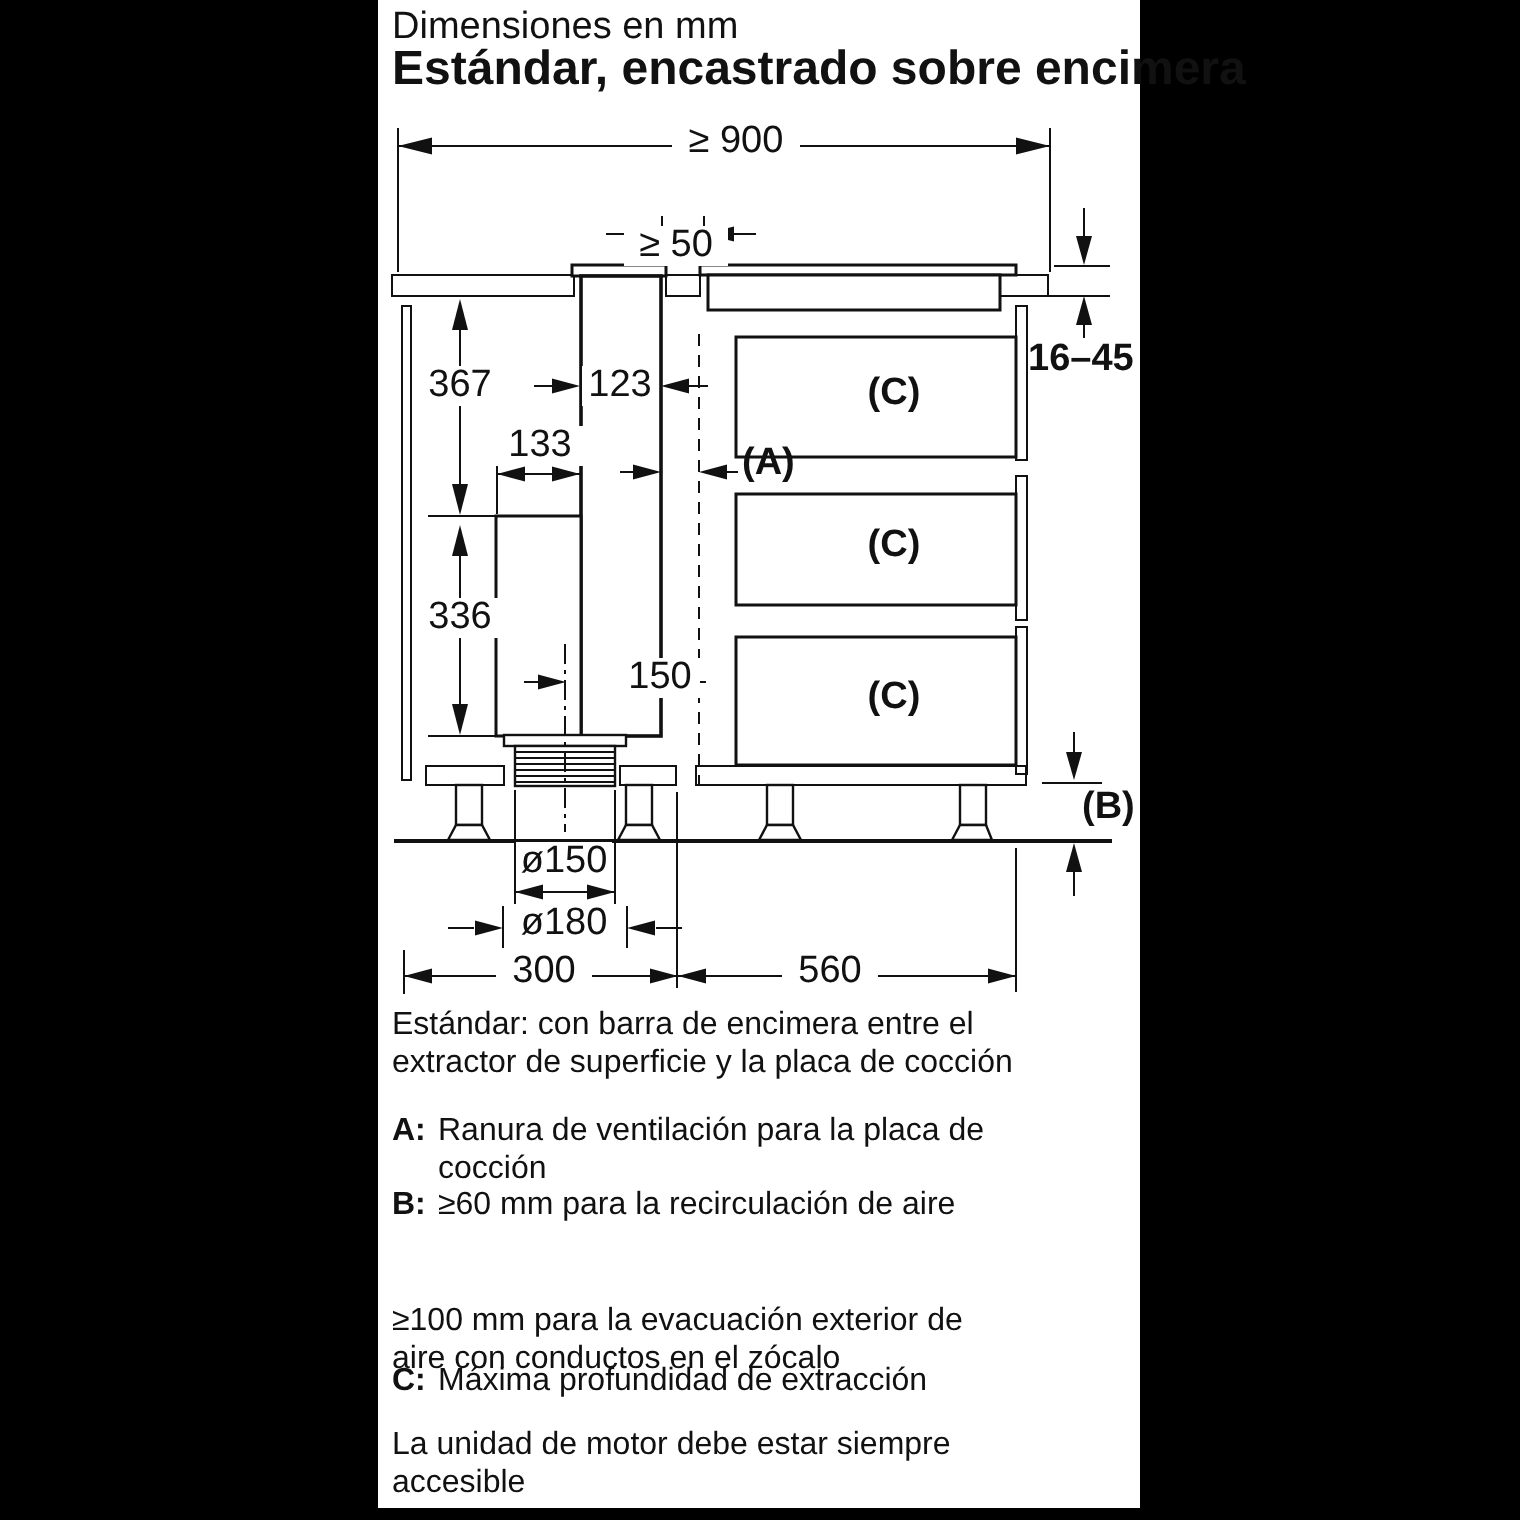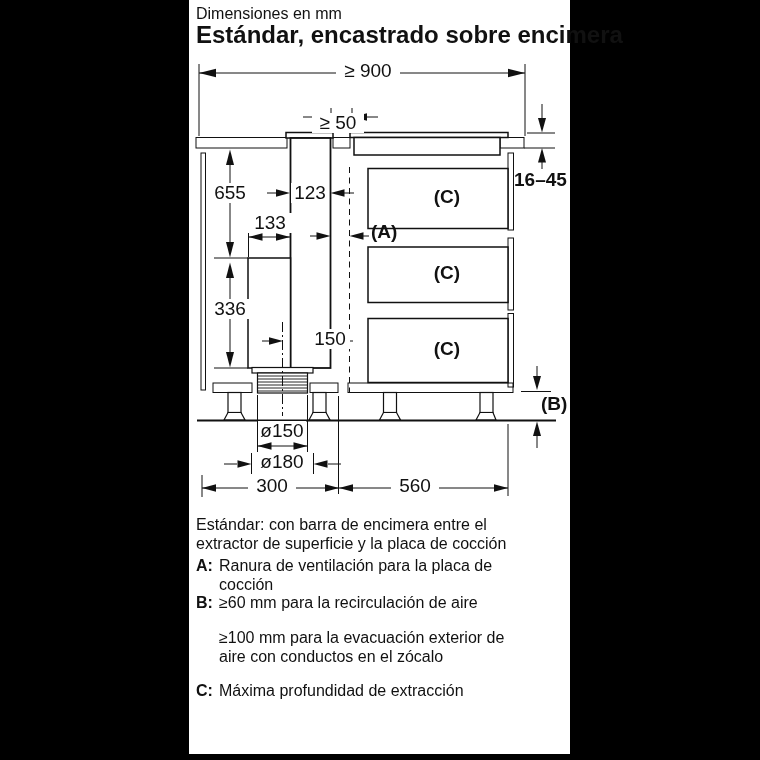--- a/index.html
+++ b/index.html
@@ -1,20 +1,20 @@
 <!DOCTYPE html>
 <html><head>
 <meta charset="utf-8">
 <style>
   html,body{margin:0;padding:0;background:#000;}
   .stage{position:relative;width:760px;height:760px;background:#000;overflow:hidden;
          font-family:"Liberation Sans", sans-serif;color:#111;}
   .panel{position:absolute;left:189px;top:0;width:381px;height:754px;background:#fff;}
   .abs{position:absolute;}
-  .title1{left:196px;top:3px;font-size:16px;line-height:22px;}
+  .title1{left:196px;top:3px;font-size:19px;line-height:22px;}
   .title2{left:196px;top:24px;font-size:24px;line-height:22px;font-weight:bold;}
   svg.diagram{position:absolute;left:0;top:0;}
   .dim{position:absolute;font-size:19px;line-height:20px;text-align:center;background:#fff;white-space:nowrap;}
   .dim.nobg{background:transparent;font-weight:bold;}
   .dim.b{font-weight:bold;}
   .legend-p{position:absolute;left:196px;width:338px;font-size:16px;line-height:18.5px;white-space:pre-line;}
   .legend-item{position:absolute;left:196px;width:338px;font-size:16px;line-height:18.5px;display:flex;}
   .legend-item .lbl{font-weight:bold;width:23px;flex:0 0 23px;}
   .legend-item .txt{white-space:pre-line;flex:1;}
   .st{stroke:#111;fill:none;}
@@ -197,51 +197,53 @@
       <path class="ah" d="M339,488 L353,484.3 L353,491.7 Z"></path>
       <path class="ah" d="M508,488 L494,484.3 L494,491.7 Z"></path>
     </g>
   </svg>
 
   <div class="abs title1">Dimensiones en mm</div>
   <div class="abs title2">Estándar, encastrado sobre encimera</div>
 
   <span class="dim" style="left:336px;top:61px;width:64px;">≥ 900</span>
   <span class="dim" style="left:312px;top:86px;width:52px;margin-top:27px;">≥ 50</span>
-  <span class="dim" style="left:206px;top:183px;width:48px;">655</span>
+  <span class="dim" style="left:206px;top:183px;width:48px;">367</span>
   <span class="dim" style="left:291px;top:183px;width:38px;">123</span>
   <span class="dim" style="left:248px;top:213px;width:44px;">133</span>
   <span class="dim" style="left:206px;top:299px;width:48px;">336</span>
   <span class="dim" style="left:290px;top:329px;width:40px;margin-left:20px;">150</span>
   <span class="dim nobg" style="left:514px;top:170px;width:58px;text-align:left;">16–45</span>
   <span class="dim nobg b" style="left:371px;top:222px;">(A)</span>
   <span class="dim nobg b" style="left:541px;top:394px;">(B)</span>
   <span class="dim nobg b" style="left:426px;top:187px;width:42px;">(C)</span>
   <span class="dim nobg b" style="left:426px;top:263px;width:42px;">(C)</span>
   <span class="dim nobg b" style="left:426px;top:339px;width:42px;">(C)</span>
   <span class="dim" style="left:258px;top:421px;width:48px;">ø150</span>
   <span class="dim" style="left:258px;top:452px;width:48px;">ø180</span>
   <span class="dim" style="left:248px;top:476px;width:48px;">300</span>
   <span class="dim" style="left:391px;top:476px;width:48px;">560</span>
 
-  <div class="legend-p" style="top:504px;margin-top:12px;">Estándar: con barra de encimera entre el
+  <div class="legend-p" style="top:504px;">Estándar: con barra de encimera entre el
 extractor de superficie y la placa de cocción</div>
 
   <div class="legend-item" style="top:557px;">
     <span class="lbl">A:</span>
     <span class="txt">Ranura de ventilación para la placa de
 cocción</span>
   </div>
   <div class="legend-item" style="top:594px;">
     <span class="lbl">B:</span>
     <span class="txt">≥60 mm para la recirculación de aire</span>
   </div>
-  <div class="legend-item" style="top:629px;">
+  <div class="legend-item" style="top:629px;flex-direction:column;">
     <span class="lbl"></span>
     <span class="txt">≥100 mm para la evacuación exterior de
 aire con conductos en el zócalo</span>
   </div>
   <div class="legend-item" style="top:682px;">
     <span class="lbl">C:</span>
     <span class="txt">Máxima profundidad de extracción</span>
   </div>
 
+  <div class="legend-p" style="top:714px;">La unidad de motor debe estar siempre
+accesible</div>
 </div>
 
 </body></html>

